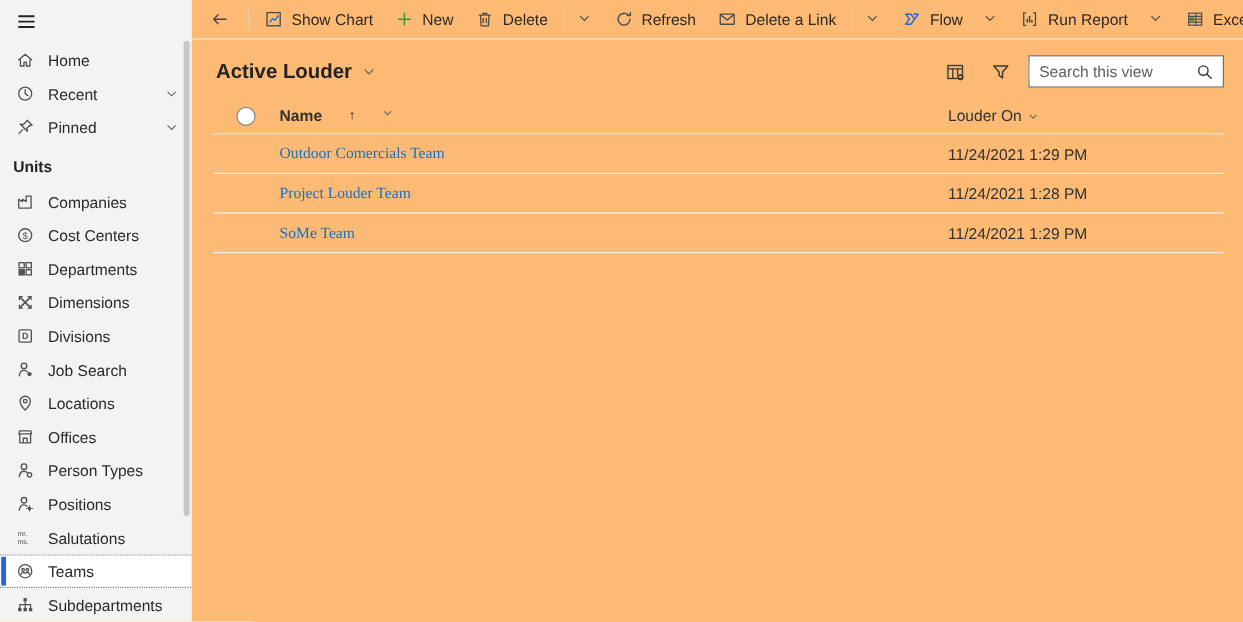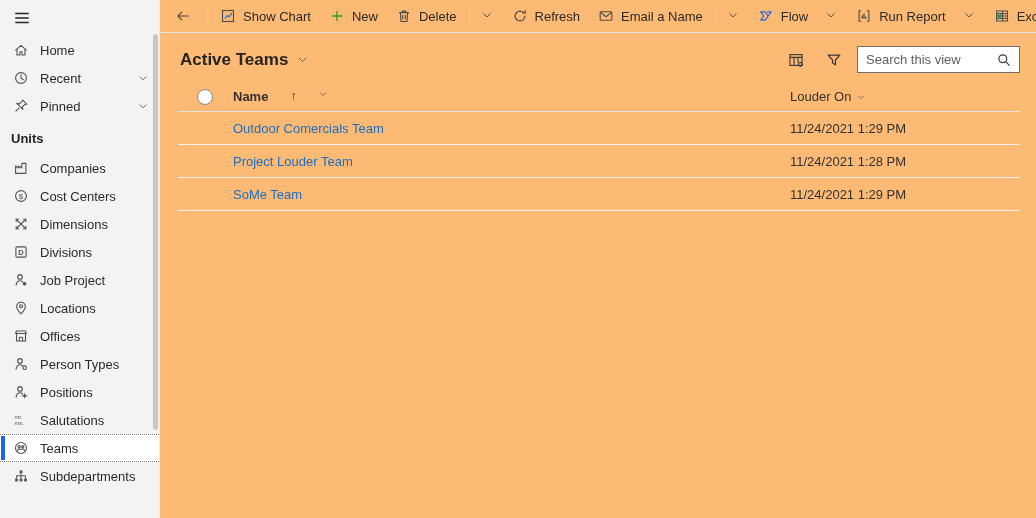--- a/index.html
+++ b/index.html
@@ -41,21 +41,21 @@
   .grid { flex:1; padding:0 16px 0 18px; }
   .grid-header { height:30px; display:flex; align-items:center; border-bottom:1px solid #e3e1df; }
   .gh-check { width:55px; flex:none; display:flex; padding-left:19px; }
   .select-all { width:16px; height:16px; border:1px solid #8a8886; border-radius:50%; background:#fff; cursor:pointer; }
   .gh-name { width:557px; flex:none; display:flex; align-items:flex-start; gap:22px; font-size:13px; font-weight:700; color:#323130; cursor:pointer; }
   .gh-created { display:flex; align-items:center; gap:5px; font-size:13px; color:#323130; cursor:pointer; }
   .sort-arrow { font-size:12px; font-weight:400; color:#323130; }
   .col-chev { color:#605e5c; display:flex; }
   .row { height:33px; display:flex; align-items:center; border-bottom:1px solid #f0efed; font-size:13px; }
   .c-check { width:55px; flex:none; }
-  .c-name { width:557px; flex:none; color:#1B6EC2; cursor:pointer; }
+  .c-name { width:557px; flex:none; color:#1B6EC2; cursor:pointer;font-family:Liberation Serif, serif; }
   .c-created { color:#323130; }
 </style>
 </head>
 <body>
 
 <aside class="sidebar">
   <button class="hamburger">
     <svg width="18" height="18" viewBox="0 0 16 16" stroke="#252423" stroke-width="1.4" fill="none">
         <path d="M2 4h12M2 8h12M2 12h12"></path>
       </svg>
@@ -112,20 +112,31 @@
     <span class="ic">
         <svg viewBox="0 0 16 16" width="16" height="16" fill="none" stroke="currentColor" stroke-width="1.1">
           <circle cx="8" cy="8" r="5.4"></circle>
           <text x="8" y="10.8" text-anchor="middle" font-size="8" stroke="none" fill="currentColor">$</text>
         </svg>
       </span>
     <span>Cost Centers</span>
   </div>
   <div class="nav-item">
     <span class="ic">
+        <svg viewBox="0 0 16 16" width="16" height="16" fill="none" stroke="currentColor" stroke-width="1.1">
+          <rect x="2.9" y="2.9" width="4.3" height="4.3"></rect>
+          <rect x="8.8" y="2.9" width="4.3" height="4.3"></rect>
+          <rect x="2.9" y="8.8" width="4.3" height="4.3" fill="currentColor"></rect>
+          <rect x="8.8" y="8.8" width="4.3" height="4.3"></rect>
+        </svg>
+      </span>
+    <span>Departments</span>
+  </div>
+  <div class="nav-item">
+    <span class="ic">
         <svg viewBox="0 0 16 16" width="16" height="16" fill="none" stroke="currentColor" stroke-width="1.3" stroke-linecap="round">
           <path d="M3.4 3.4l9.2 9.2M12.6 3.4L3.4 12.6"></path>
           <path d="M3.2 5.6V3.2h2.4M10.4 3.2h2.4v2.4M12.8 10.4v2.4h-2.4M5.6 12.8H3.2v-2.4" stroke-width="1.1"></path>
         </svg>
       </span>
     <span>Dimensions</span>
   </div>
   <div class="nav-item">
     <span class="ic">
         <svg viewBox="0 0 16 16" width="16" height="16" fill="none" stroke="currentColor" stroke-width="1.1">
@@ -136,21 +147,21 @@
     <span>Divisions</span>
   </div>
   <div class="nav-item">
     <span class="ic">
         <svg viewBox="0 0 16 16" width="16" height="16" fill="none" stroke="currentColor" stroke-width="1.1" stroke-linecap="round">
           <circle cx="7" cy="4.9" r="2.3"></circle>
           <path d="M3.1 13.2c.3-2.9 2-4.5 3.9-4.5 1.1 0 2.2.5 2.9 1.4"></path>
           <circle cx="11.6" cy="11.7" r="1.8" fill="currentColor" stroke="none"></circle>
         </svg>
       </span>
-    <span>Job Project</span>
+    <span>Job Search</span>
   </div>
   <div class="nav-item">
     <span class="ic">
         <svg viewBox="0 0 16 16" width="16" height="16" fill="none" stroke="currentColor" stroke-width="1.1">
           <path d="M8 2.2c2.4 0 4.3 1.9 4.3 4.2 0 3-4.3 7.4-4.3 7.4S3.7 9.4 3.7 6.4C3.7 4.1 5.6 2.2 8 2.2z"></path>
           <circle cx="8" cy="6.3" r="1.5"></circle>
         </svg>
       </span>
     <span>Locations</span>
   </div>
@@ -278,21 +289,21 @@
       <span>Refresh</span>
     </button>
 
     <button class="cmd">
       <span class="ci">
           <svg viewBox="0 0 16 16" width="16" height="16" fill="none" stroke="currentColor" stroke-width="1.1" stroke-linejoin="round">
             <rect x="2.2" y="3.8" width="11.6" height="8.4" rx=".5"></rect>
             <path d="M2.6 4.4L8 8.7l5.4-4.3"></path>
           </svg>
         </span>
-      <span>Email a Name</span>
+      <span>Delete a Link</span>
     </button>
     <div class="vdiv"></div>
     <button class="cmd chev-only">
       <span class="ci">
           <svg viewBox="0 0 16 16" width="14" height="14" fill="none" stroke="currentColor" stroke-width="1.1">
             <path d="M4 6.2l4 4 4-4"></path>
           </svg>
         </span>
     </button>
 
@@ -337,21 +348,21 @@
             <path d="M2.6 5.6h10.8M2.6 8h10.8M2.6 10.4h10.8M8.6 3v10"></path>
             <text x="5.4" y="10.6" text-anchor="middle" font-size="6.8" font-weight="bold" stroke="none" fill="#107C41">X</text>
           </svg>
         </span>
       <span>Excel Templates</span>
     </button>
 
   </div>
 
   <div class="view-header">
-    <span class="view-title">Active Teams</span>
+    <span class="view-title">Active Louder</span>
     <button class="title-chev">
       <svg width="13" height="13" viewBox="0 0 16 16" fill="none" stroke="currentColor" stroke-width="1.2">
           <path d="M3.5 6l4.5 4.5L12.5 6"></path>
         </svg>
     </button>
     <div class="vh-right">
       <button class="icon-btn">
         <svg viewBox="0 0 16 16" width="18" height="18" fill="none" stroke="currentColor" stroke-width="1">
             <rect x="2.6" y="3.2" width="10.8" height="9.6"></rect>
             <path d="M2.6 5.7h10.8M6.2 5.7v7.1M9.8 5.7v5"></path>

